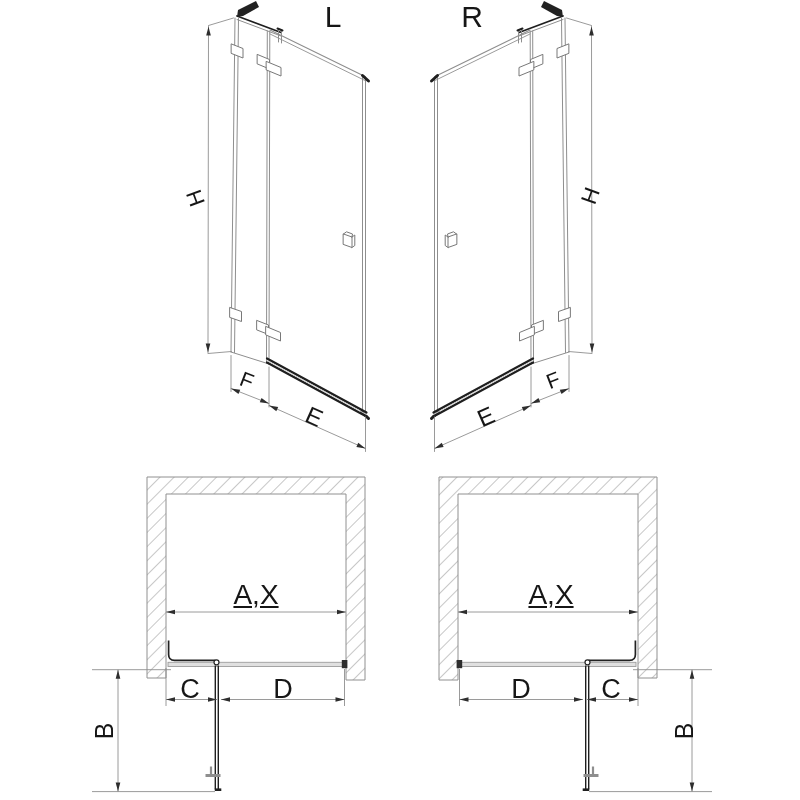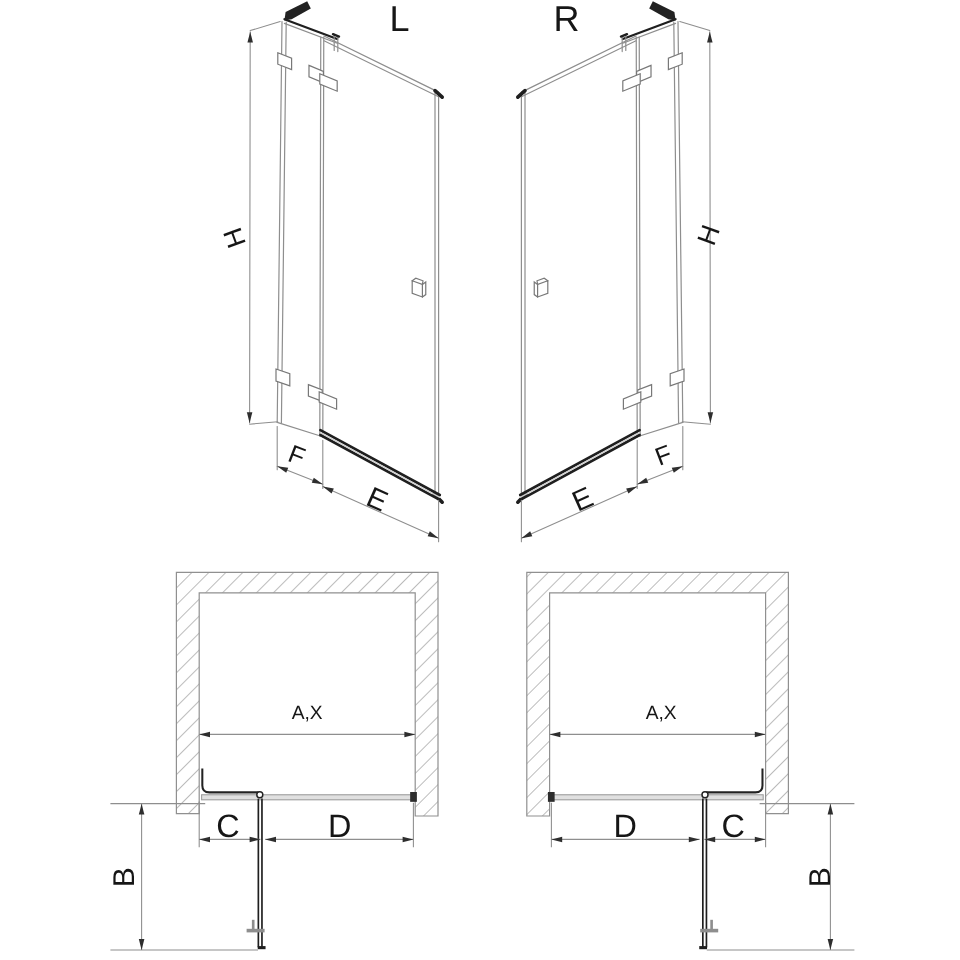--- a/index.html
+++ b/index.html
@@ -6,21 +6,21 @@
   .canvas{
     position:relative;width:800px;height:800px;background:#ffffff;
     font-family:"Liberation Sans", sans-serif;overflow:hidden;
   }
   .canvas svg{position:absolute;left:0;top:0;}
   .lbl{
     position:absolute;color:#161616;line-height:1;white-space:nowrap;
     transform:translate(-50%,-50%);
   }
   .lbl-variant{font-size:30px;}
-  .lbl-ax{font-size:16px;}
+  .lbl-ax{font-size:28px;text-decoration:underline;}
   .lbl-cd{font-size:27px;}
   .lbl-b{font-size:25px;transform:translate(-50%,-50%) rotate(-90deg);}
   .lbl-f{font-size:21px;}
   .lbl-e{font-size:24px;}
   .lbl-h{font-size:22px;}
 </style>
 </head>
 <body>
 
 <div class="canvas">

